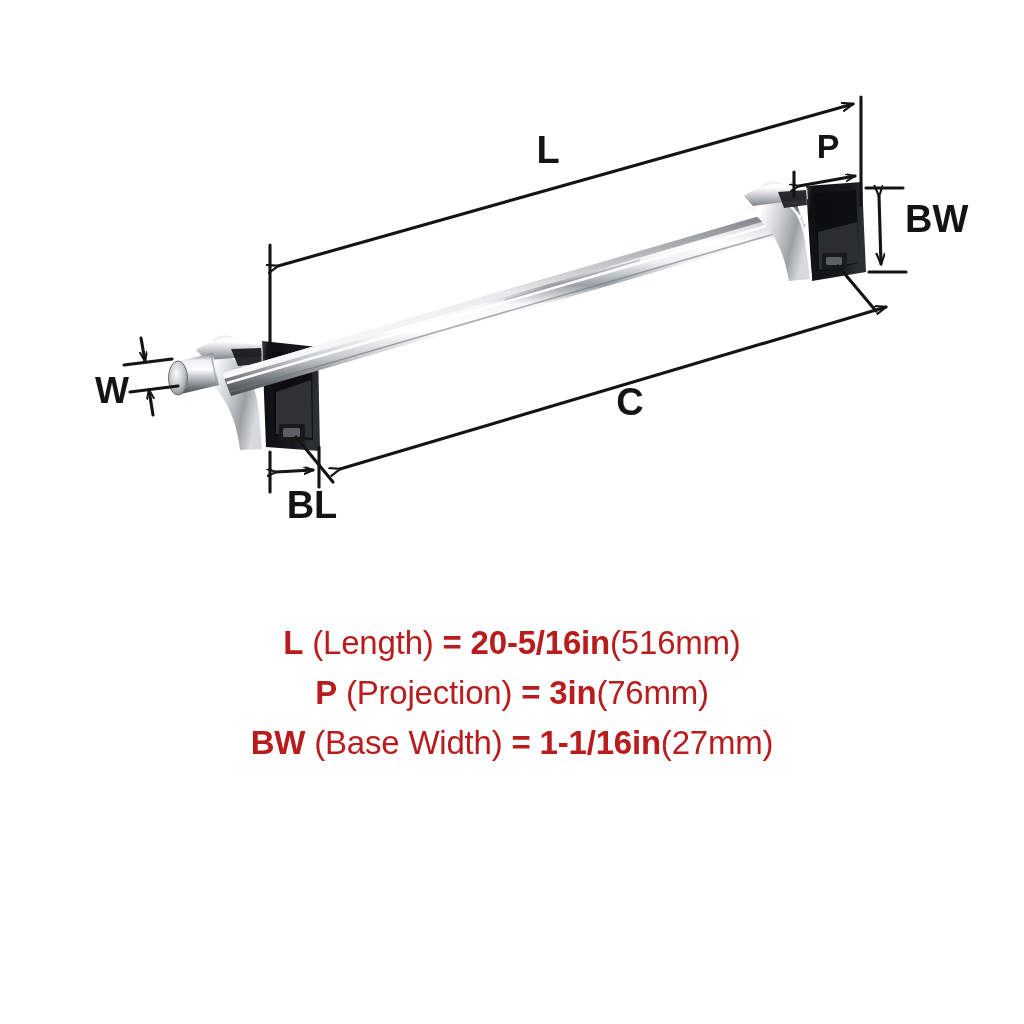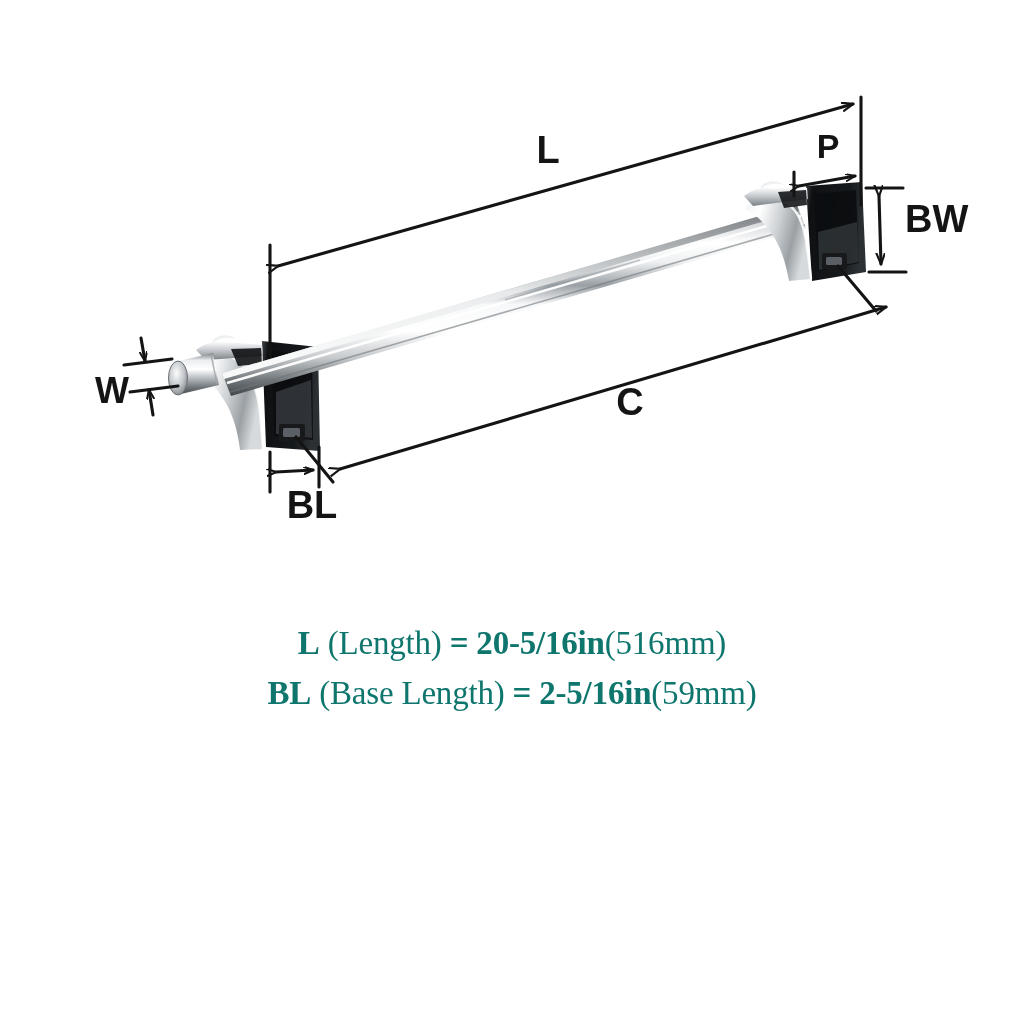--- a/index.html
+++ b/index.html
@@ -32,22 +32,21 @@
     left: 0;
     top: 618px;
     width: 1024px;
     text-align: center;
   }
   .legend-line {
     font-size: 33px;
     line-height: 50px;
     letter-spacing: -0.2px;
     white-space: nowrap;
-    color: #0f766e;
-    font-family: Liberation Serif, serif;
+    color: #b91c1c;
   }
   .code {
     font-weight: bold;
   }
   .desc {
     font-weight: normal;
   }
   .eq {
     font-weight: bold;
   }
@@ -255,20 +254,26 @@
   </div>
 
   <div id="legend">
     <div class="legend-line">
       <span class="code">L</span>
       <span class="desc">(Length)</span>
       <span class="eq">=</span>
       <span class="imp">20-5/16in</span><span class="met">(516mm)</span>
     </div>
     <div class="legend-line">
-      <span class="code">BL</span>
-      <span class="desc">(Base Length)</span>
+      <span class="code">P</span>
+      <span class="desc">(Projection)</span>
       <span class="eq">=</span>
-      <span class="imp">2-5/16in</span><span class="met">(59mm)</span>
+      <span class="imp">3in</span><span class="met">(76mm)</span>
+    </div>
+    <div class="legend-line">
+      <span class="code">BW</span>
+      <span class="desc">(Base Width)</span>
+      <span class="eq">=</span>
+      <span class="imp">1-1/16in</span><span class="met">(27mm)</span>
     </div>
   </div>
 
 </div>
 
 </body></html>

